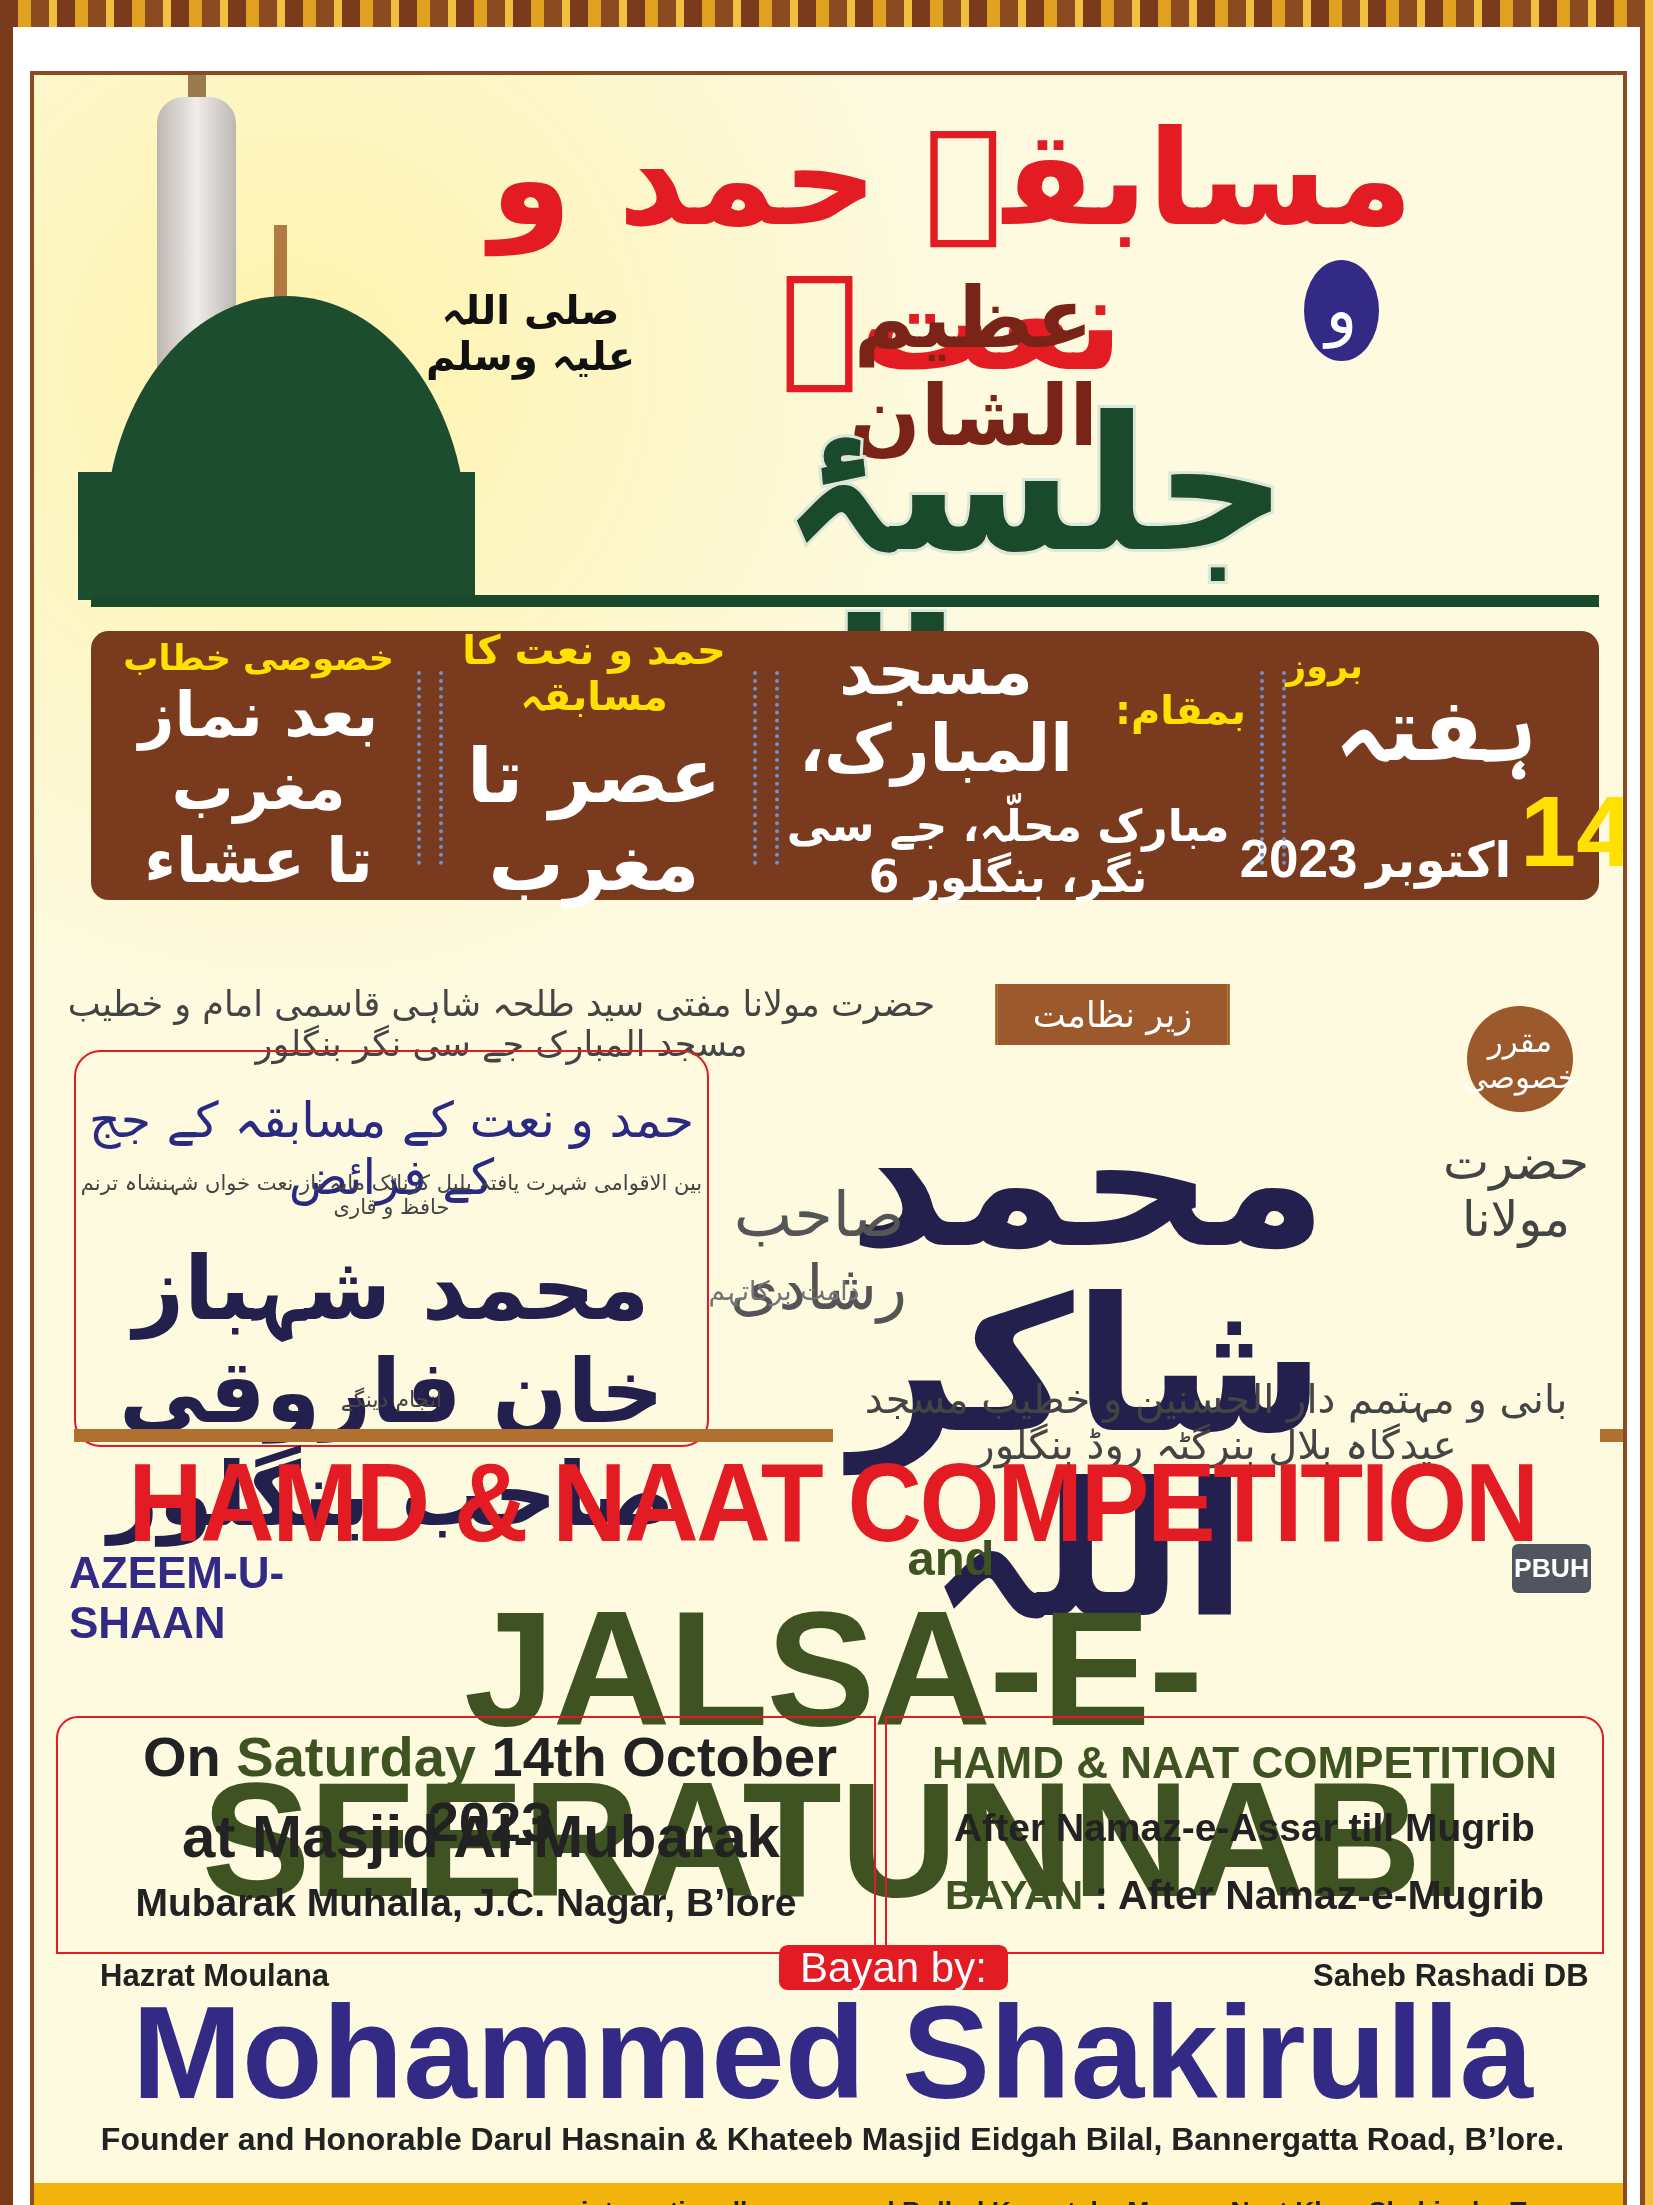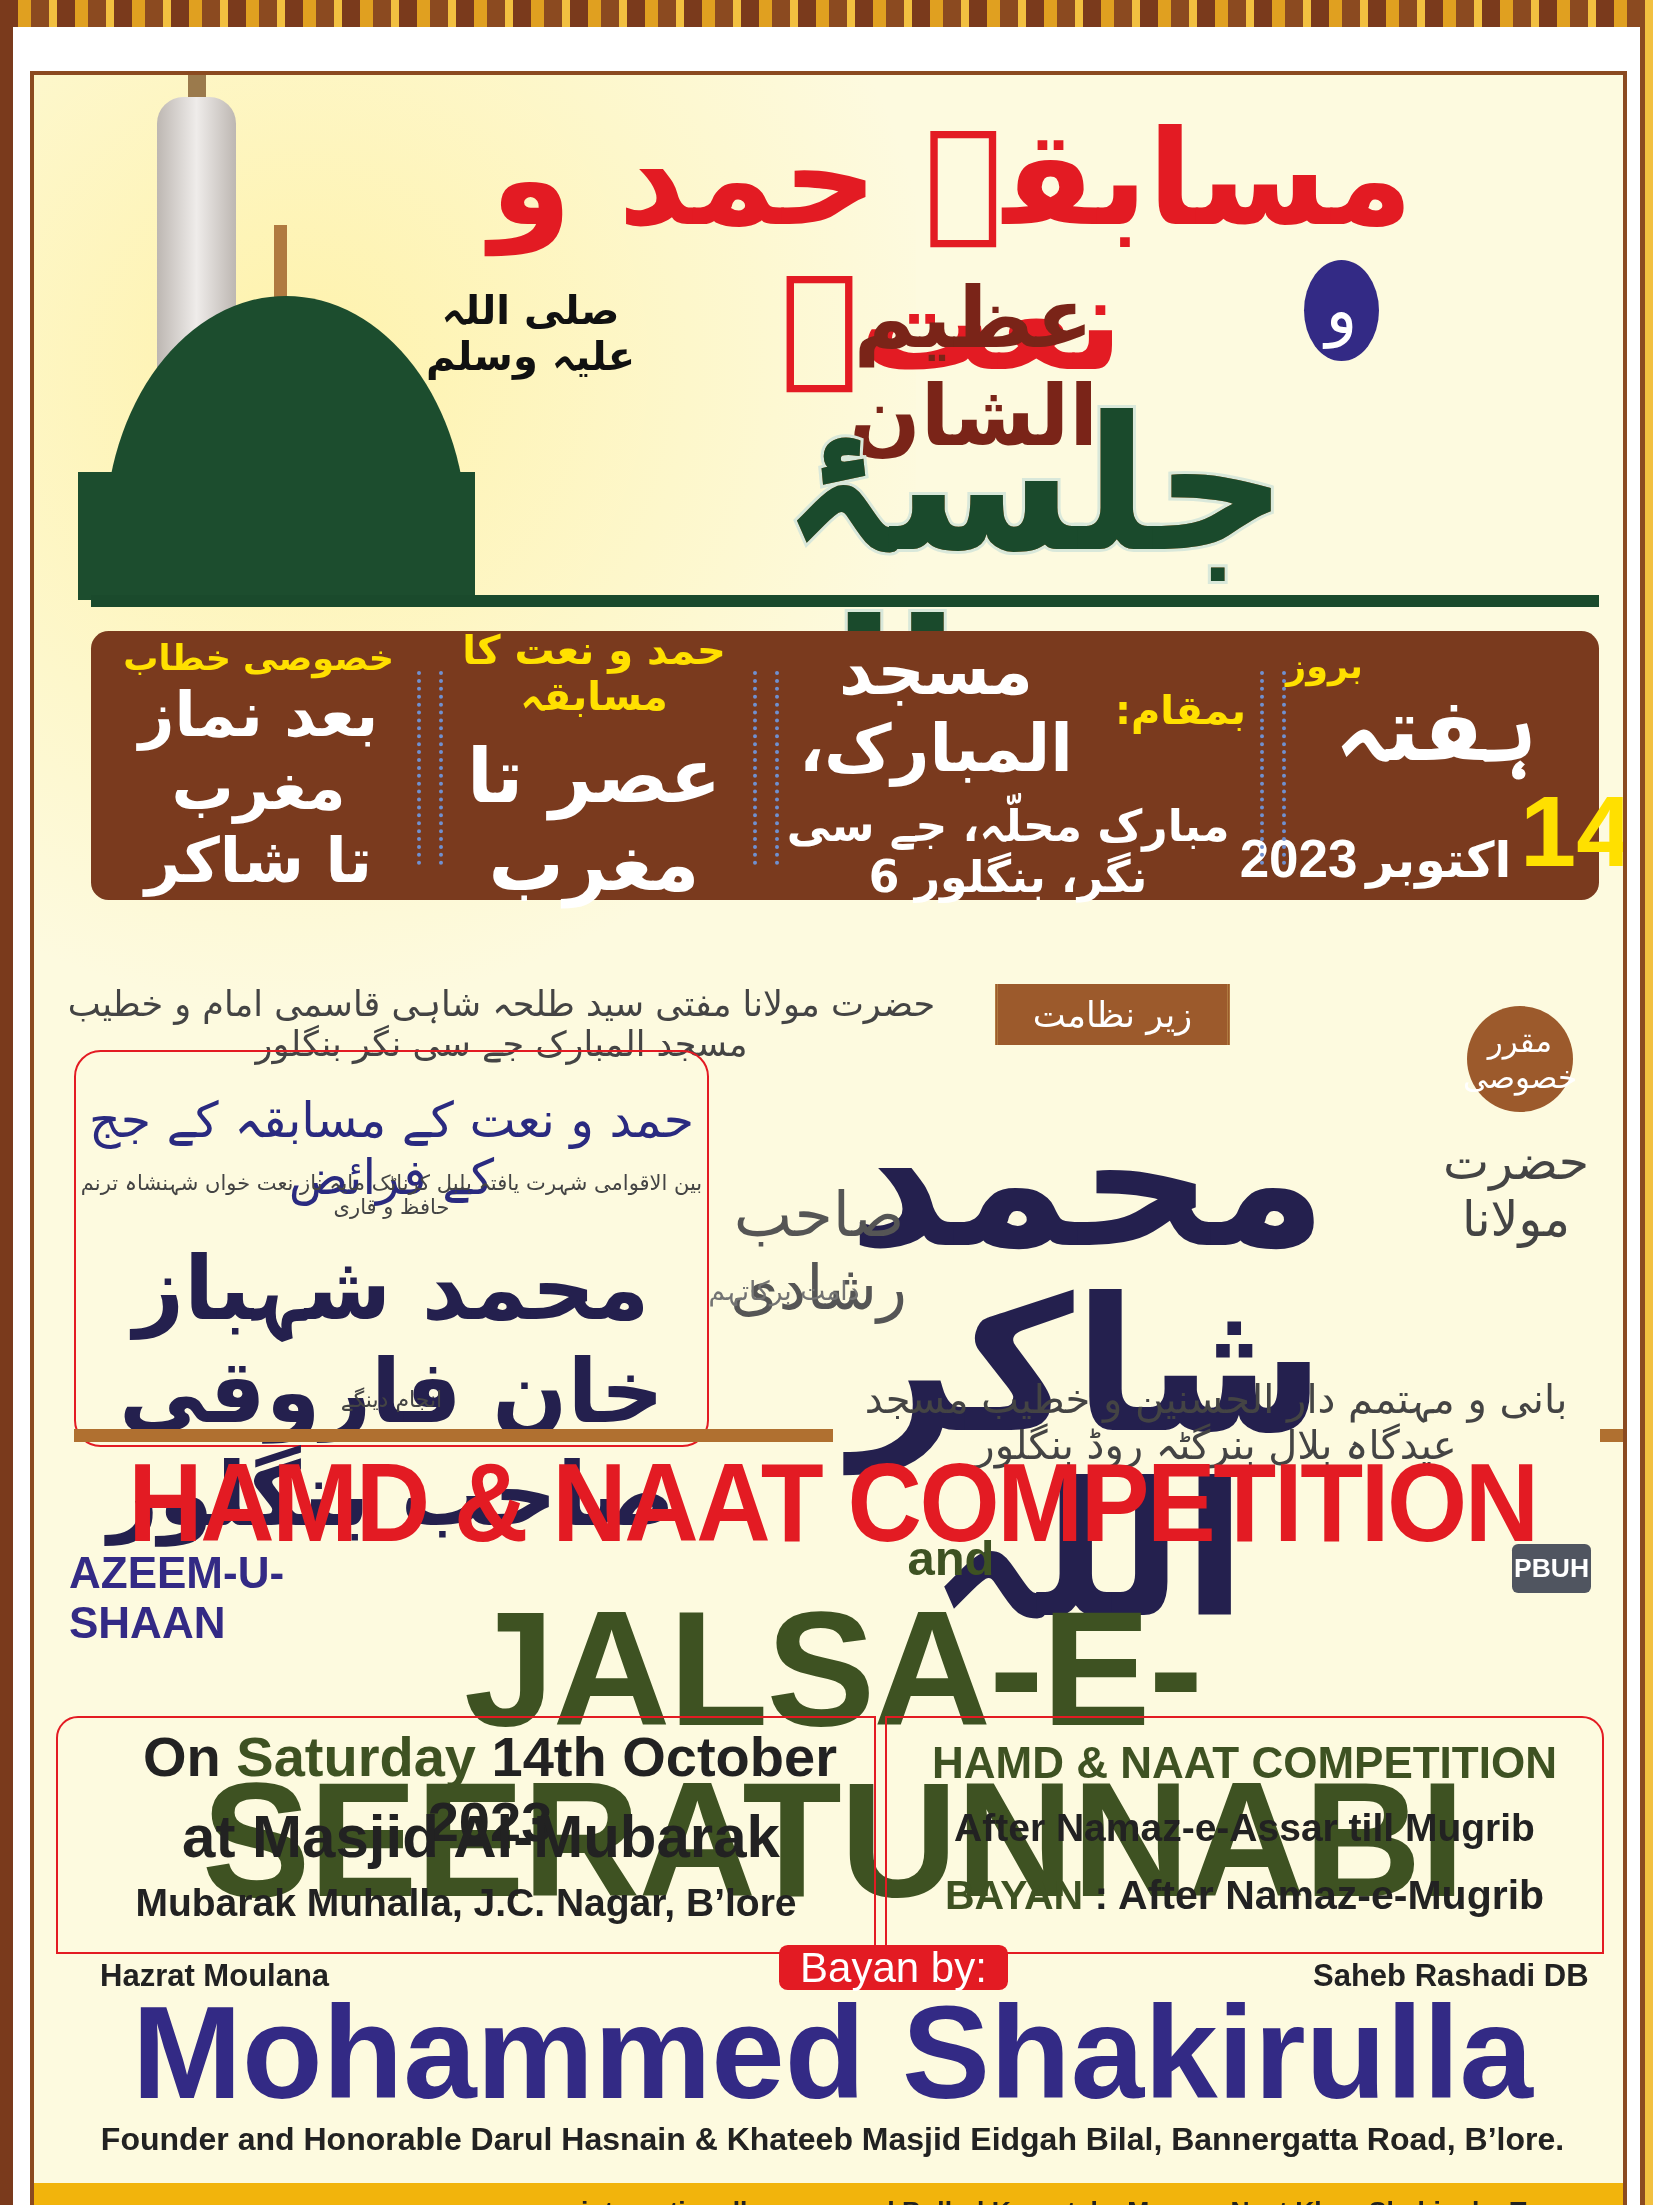--- a/index.html
+++ b/index.html
@@ -106,21 +106,21 @@
     </div>
     <div class="divider-orn" style="left:662px;"></div>
     <div class="banner-col rtl" style="left:353px;width:300px;">
       <div class="b-yellow" style="font-size:40px;">حمد و نعت کا مسابقہ</div>
       <div class="b-white" style="font-size:75px;margin-top:13.2px;">عصر تا مغرب</div>
     </div>
     <div class="divider-orn" style="left:326px;"></div>
     <div class="banner-col rtl" style="left:17.6px;width:300px;">
       <div class="b-yellow" style="font-size:35px;">خصوصی خطاب</div>
       <div class="b-white" style="font-size:62px;">بعد نماز مغرب</div>
-      <div class="b-white" style="font-size:62px;">تا شاکر</div>
+      <div class="b-white" style="font-size:62px;">تا عشاء</div>
     </div>
   </div>
 
   <div class="abs rtl org-line">حضرت مولانا مفتی سید طلحہ شاہی قاسمی امام و خطیب مسجد المبارک جے سی نگر بنگلور</div>
   <div class="abs rtl zer-nizamat">زیر نظامت</div>
   <div class="abs rtl muqarrir">مقرر خصوصی</div>
 
   <div class="abs judge-box rtl">
     <div class="judge-title">حمد و نعت کے مسابقہ کے جج کے فرائض</div>
     <div class="judge-sub">بین الاقوامی شہرت یافتہ بلبل کرناٹک مایہ ناز نعت خواں شہنشاہ ترنم حافظ و قاری</div>

